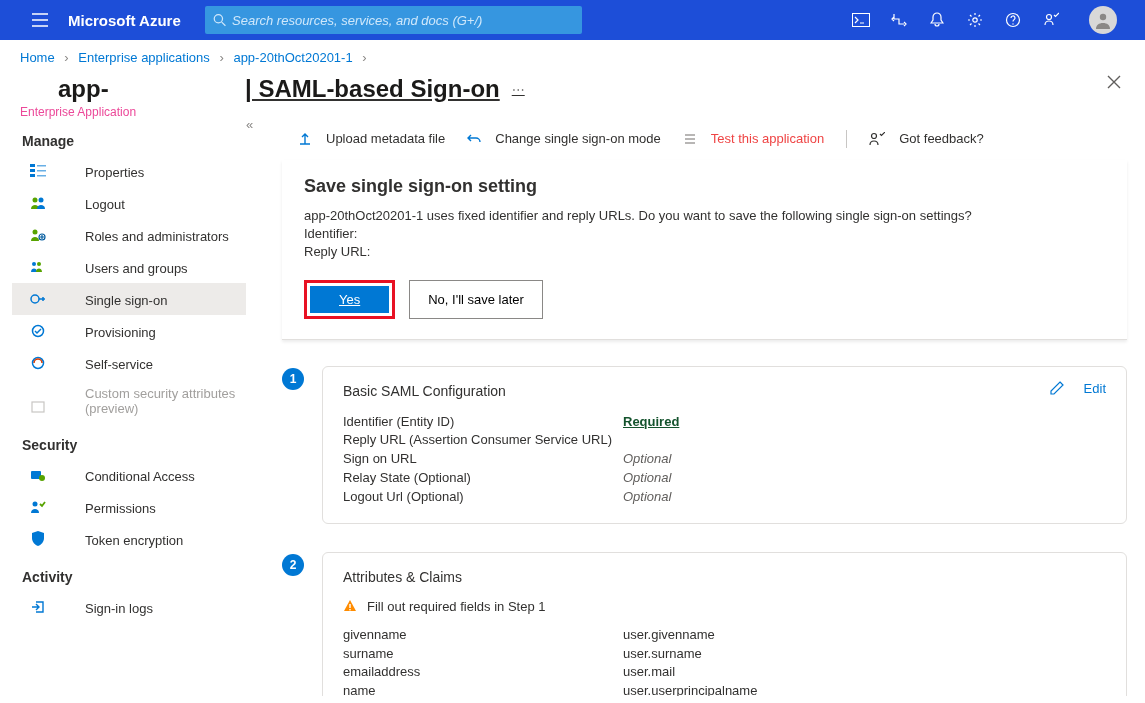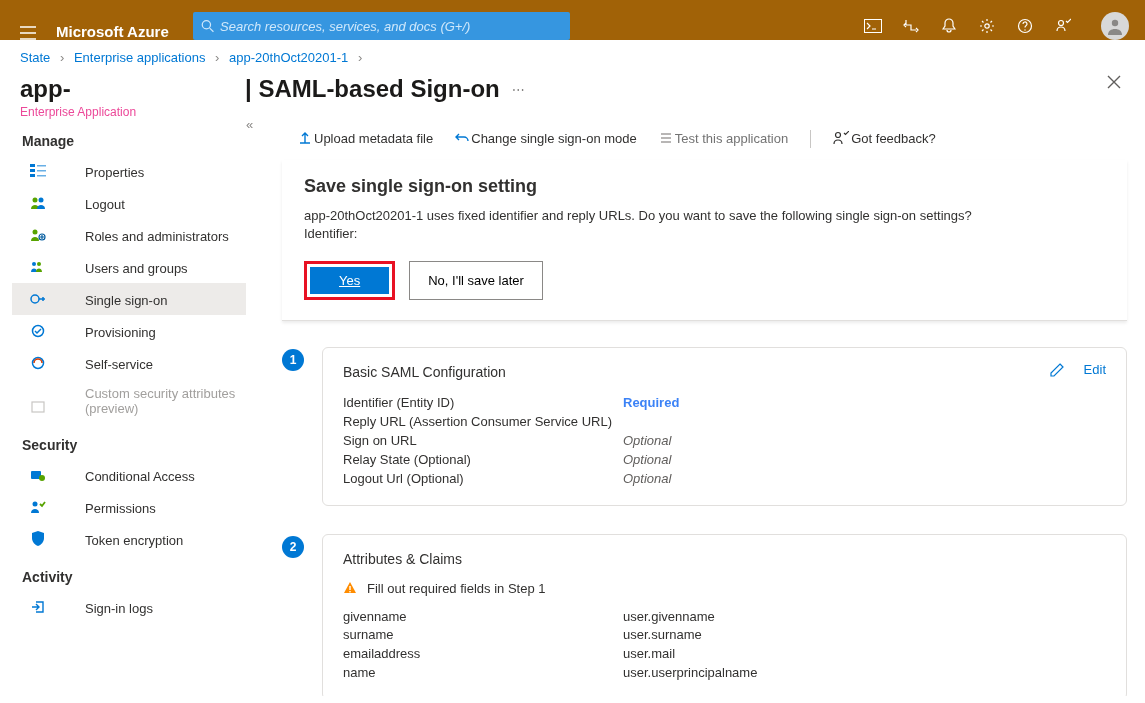--- a/index.html
+++ b/index.html
@@ -1,78 +1,78 @@
 <!DOCTYPE html>
 <html><head>
 <meta charset="utf-8">
 <style>
   * { box-sizing: border-box; margin: 0; padding: 0; }
   body { font-family: "Segoe UI", Arial, sans-serif; font-size: 13px; color: #323130; background: #fff; width: 1145px; height: 703px; overflow: hidden; }
   
   
-  .topbar { background: #a16207; height: 40px; display: flex; align-items: flex-end; padding: 0 8px; color: #fff; }
+  .topbar { background: #1d4ed8; height: 40px; display: flex; align-items: center; padding: 0 20px; color: #fff; }
   .hamburger { width: 40px; display:flex; justify-content:center; }
   .brand { font-size: 15px; font-weight:600; margin-left:8px; margin-right:24px; white-space:nowrap; }
   .search-wrap { background: #3696e0; height: 28px; border-radius:2px; width: 377px; display:flex; align-items:center; padding:0 8px; color:#adddff;}
   .search-wrap input { background: transparent; border:none; outline:none; color:#cfe8fb; font-style:italic; font-size:13px; width:100%; margin-left:6px;}
   .search-wrap input::placeholder { color:#cfe8fb; font-style:italic;}
   .top-icons { margin-left:auto; display:flex; align-items:center; gap:18px; padding-right:8px;}
   .top-icons .icon { width:20px; height:20px; display:flex; align-items:center; justify-content:center; color:#fff;}
   .avatar { width:28px; height:28px; border-radius:50%; background:#d8d8d8; display:flex; align-items:center; justify-content:center; color:#6b6b6b; margin-left:10px;}
   
   
   .breadcrumb { padding: 10px 20px 6px 20px; font-size:13px;}
   .breadcrumb a { color:#0078d4; text-decoration:none; cursor:pointer;}
   .breadcrumb .sep { color:#8a8886; margin: 0 6px; display:inline-block;}
   
   
   .page-header { display:flex; align-items:flex-start; padding: 4px 20px 0 20px; position:relative;}
-  .page-header h1 { font-size:24px; font-weight:600; color:#1b1a19;}
+  .page-header h1 { font-size:24px; font-weight:600; color:#1b1a19;margin-left:38px;}
   .page-header .sub { font-size:12px; color:#ec4899; margin-top:2px;}
   .page-header .right-title { font-size:24px; font-weight:600; margin-left: 0px;}
   .title-col { width: 225px; flex-shrink:0;}
   .close-x { position:absolute; right:24px; top:4px; cursor:pointer; color:#605e5c;}
   .ellipsis-btn { margin-left:12px; color:#605e5c; cursor:pointer;}
   
   
   .columns { display:flex; height: calc(703px - 40px - 34px - 52px); }
   .sidebar { width: 246px; flex-shrink:0; border-right: none; overflow:hidden; padding-left:12px;}
   .side-group-hd { font-size:14px; font-weight:600; padding: 14px 10px 6px 10px; color:#323130;}
   .side-item { display:flex; align-items:flex-end; padding: 7px 10px 7px 14px; cursor:pointer; font-size:13px; color:#323130; border-left:3px solid transparent;gap:28px;}
   .side-item.active { background:#edebe9; }
   .side-item.disabled { color:#a19f9d; cursor:default;}
   .side-icon { width:18px; height:18px; margin-right:10px; display:inline-flex; align-items:center; justify-content:center; flex-shrink:0;}
   
   .main { flex:1; position:relative; overflow:hidden; padding-left:10px;}
   .collapse-handle { position:absolute; left:0; top:-2px; color:#8a8886; cursor:pointer;}
   
   .toolbar { display:flex; align-items:center; gap:6px; padding: 8px 0 10px 34px; font-size:13px; color:#323130;}
-  .toolbar .tbtn { display:flex; align-items:flex-start; gap:2px; padding:4px 8px; cursor:pointer;}
-  .toolbar .tbtn.disabled { color:#737373; cursor:default;}
+  .toolbar .tbtn { display:flex; align-items:flex-end; gap:14px; padding:4px 8px; cursor:pointer;}
+  .toolbar .tbtn.disabled { color:#ef4444; cursor:default;}
   .toolbar .divider { width:1px; height:18px; background:#c8c6c4; margin: 0 8px;}
   
   
   .dialog { border:1px solid #e1dfdd; border-top:none; border-left:none; border-right:none; box-shadow: 0 2px 3px rgba(0,0,0,0.08); padding: 16px 22px 20px 22px; margin: 0 18px 0 26px; background:#fff;}
   .dialog h2 { font-size:18px; font-weight:600; margin-bottom:10px;}
   .dialog p { font-size:13px; line-height:1.4; color:#323130;}
   .btn-row { display:flex; gap:14px; margin-top:18px;}
   .btn-primary { background:#0078d4; color:#fff; border:1px solid #0078d4; padding: 5px 28px; font-size:13px; cursor:pointer;text-decoration:underline;}
   .btn-primary-wrap { border:3px solid #e81123; padding:3px; display:inline-block;}
   .btn-secondary { background:#fff; border:1px solid #8a8886; padding:5px 18px; font-size:13px; cursor:pointer;}
   
   
   .steps { margin: 26px 18px 0 26px;}
   .step { display:flex; gap:18px; margin-bottom:28px;}
   .step-badge { width:22px; height:22px; border-radius:50%; background:#0078d4; color:#fff; display:flex; align-items:center; justify-content:center; font-size:12px; font-weight:600; flex-shrink:0; margin-top:2px;}
   .step-card { flex:1; border:1px solid #e1dfdd; border-radius:6px; padding:16px 20px 16px 20px; position:relative;}
   .step-title { font-size:14px; color:#323130; margin-bottom:14px;}
   .edit-link { position:absolute; top:14px; right:20px; display:flex; align-items:center; gap:20px; color:#0078d4; font-size:13px; cursor:pointer;}
   .kv { display:flex; font-size:13px; line-height:1.45;}
   .kv .k { width:280px; color:#323130;}
-  .kv .v-req { color:#3b82f6; font-weight:600;}
+  .kv .v-req { color:#14532d; font-weight:600;text-decoration:underline;}
   .kv .v-opt { color:#605e5c; font-style:italic;}
   .kv .v { color:#323130;}
   .warn-row { display:flex; align-items:center; gap:10px; font-size:13px; color:#323130; margin-bottom:12px;}
   .warn-icon { color:#d83b01;}
   
   svg { display:block; }
 </style>
 </head>
 <body>
 
@@ -129,34 +129,34 @@
     <span class="avatar">
         <svg width="18" height="18" viewBox="0 0 18 18">
           <circle cx="9" cy="6" r="3.2" fill="#8a8886"></circle>
           <path d="M2 18c0-4 3-6 7-6s7 2 7 6" fill="#8a8886"></path>
         </svg>
       </span>
   </div>
 </div>
 
 <div class="breadcrumb">
-  <a>State</a>
+  <a>Home</a>
   <span class="sep">›</span>
   <a>Enterprise applications</a>
   <span class="sep">›</span>
   <a>app-20thOct20201-1</a>
   <span class="sep">›</span>
 </div>
 
 <div class="page-header">
   <div class="title-col">
     <h1>app-</h1>
     <div class="sub">Enterprise Application</div>
   </div>
-  <div style="display:flex;align-items:center;">
+  <div style="display:flex;align-items:center;text-decoration:underline;">
     <h1 class="right-title">| SAML-based Sign-on</h1>
     <span class="ellipsis-btn">⋯</span>
   </div>
   <span class="close-x">
     <svg width="14" height="14" viewBox="0 0 14 14">
         <path d="M1 1l12 12M13 1L1 13" stroke="#605e5c" stroke-width="1.4"></path>
       </svg>
   </span>
 </div>
 
@@ -316,20 +316,21 @@
             <path d="M1 13c0-3 2-4 4-4s4 1 4 4M11 2l1.5 1.5L16 0" stroke="#323130" stroke-width="1.2" fill="none"></path>
           </svg>
         <span>Got feedback?</span>
       </div>
     </div>
 
     <div class="dialog">
       <h2>Save single sign-on setting</h2>
       <p>app-20thOct20201-1 uses fixed identifier and reply URLs. Do you want to save the following single sign-on settings?</p>
       <p>Identifier:</p>
+      <p>Reply URL:</p>
       <div class="btn-row">
         <span class="btn-primary-wrap">
           <button class="btn-primary">Yes</button>
         </span>
         <button class="btn-secondary">No, I'll save later</button>
       </div>
     </div>
 
     <div class="steps">
 

